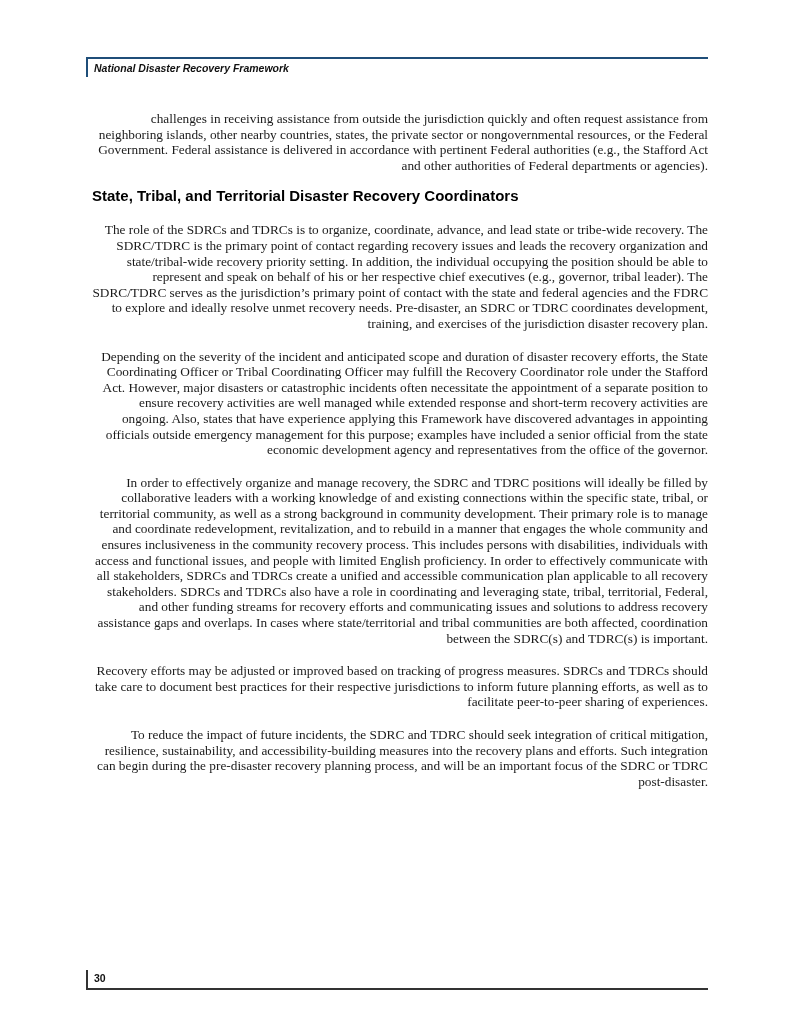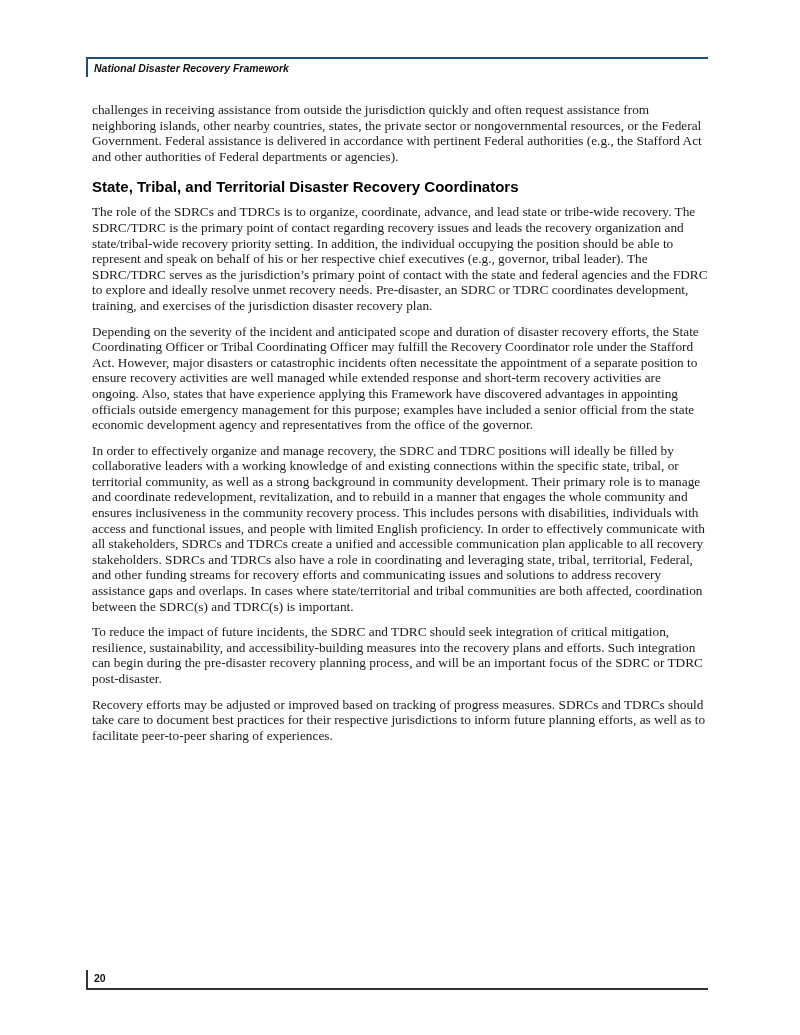--- a/index.html
+++ b/index.html
@@ -14,21 +14,21 @@
     position: absolute; left: 6px; top: 3px;
     font-family: "Liberation Sans", sans-serif;
     font-size: 10.5px; font-weight: bold; font-style: italic; color: #111111;
     white-space: nowrap;
   }
   .content {
     position: absolute; left: 92px; top: 94px; width: 616px;
     font-family: "Liberation Serif", serif;
     font-size: 13.3px; line-height: 15.6px; color: #1a1a1a;
   }
-  .content p { margin: 8px 0 10px 0; }
+  .content p { margin: 17px 0 10px 0; text-align: right; }
   .content h2 {
     font-family: "Liberation Sans", sans-serif;
     font-size: 15px; font-weight: bold; color: #000000;
     margin: 14px 0 2px 0; line-height: 18px;
   }
   .footer {
     position: absolute; left: 86px; top: 970px; width: 622px; height: 20px;
     border-left: 2px solid #333333;
     border-bottom: 2px solid #333333;
     box-sizing: border-box;
@@ -45,19 +45,19 @@
 <div class="header">
   <span class="header-title">National Disaster Recovery Framework</span>
 </div>
 
 <div class="content">
   <p>challenges in receiving assistance from outside the jurisdiction quickly and often request assistance from neighboring islands, other nearby countries, states, the private sector or nongovernmental resources, or the Federal Government. Federal assistance is delivered in accordance with pertinent Federal authorities (e.g., the Stafford Act and other authorities of Federal departments or agencies).</p>
   <h2>State, Tribal, and Territorial Disaster Recovery Coordinators</h2>
   <p>The role of the SDRCs and TDRCs is to organize, coordinate, advance, and lead state or tribe-wide recovery. The SDRC/TDRC is the primary point of contact regarding recovery issues and leads the recovery organization and state/tribal-wide recovery priority setting. In addition, the individual occupying the position should be able to represent and speak on behalf of his or her respective chief executives (e.g., governor, tribal leader). The SDRC/TDRC serves as the jurisdiction’s primary point of contact with the state and federal agencies and the FDRC to explore and ideally resolve unmet recovery needs. Pre-disaster, an SDRC or TDRC coordinates development, training, and exercises of the jurisdiction disaster recovery plan.</p>
   <p>Depending on the severity of the incident and anticipated scope and duration of disaster recovery efforts, the State Coordinating Officer or Tribal Coordinating Officer may fulfill the Recovery Coordinator role under the Stafford Act. However, major disasters or catastrophic incidents often necessitate the appointment of a separate position to ensure recovery activities are well managed while extended response and short-term recovery activities are ongoing. Also, states that have experience applying this Framework have discovered advantages in appointing officials outside emergency management for this purpose; examples have included a senior official from the state economic development agency and representatives from the office of the governor.</p>
   <p>In order to effectively organize and manage recovery, the SDRC and TDRC positions will ideally be filled by collaborative leaders with a working knowledge of and existing connections within the specific state, tribal, or territorial community, as well as a strong background in community development. Their primary role is to manage and coordinate redevelopment, revitalization, and to rebuild in a manner that engages the whole community and ensures inclusiveness in the community recovery process. This includes persons with disabilities, individuals with access and functional issues, and people with limited English proficiency. In order to effectively communicate with all stakeholders, SDRCs and TDRCs create a unified and accessible communication plan applicable to all recovery stakeholders. SDRCs and TDRCs also have a role in coordinating and leveraging state, tribal, territorial, Federal, and other funding streams for recovery efforts and communicating issues and solutions to address recovery assistance gaps and overlaps. In cases where state/territorial and tribal communities are both affected, coordination between the SDRC(s) and TDRC(s) is important.</p>
+  <p>Recovery efforts may be adjusted or improved based on tracking of progress measures. SDRCs and TDRCs should take care to document best practices for their respective jurisdictions to inform future planning efforts, as well as to facilitate peer-to-peer sharing of experiences.</p>
   <p>To reduce the impact of future incidents, the SDRC and TDRC should seek integration of critical mitigation, resilience, sustainability, and accessibility-building measures into the recovery plans and efforts. Such integration can begin during the pre-disaster recovery planning process, and will be an important focus of the SDRC or TDRC post-disaster.</p>
-  <p>Recovery efforts may be adjusted or improved based on tracking of progress measures. SDRCs and TDRCs should take care to document best practices for their respective jurisdictions to inform future planning efforts, as well as to facilitate peer-to-peer sharing of experiences.</p>
 </div>
 
 <div class="footer">
-  <span class="page-number">20</span>
+  <span class="page-number">30</span>
 </div>
 
 </body></html>

